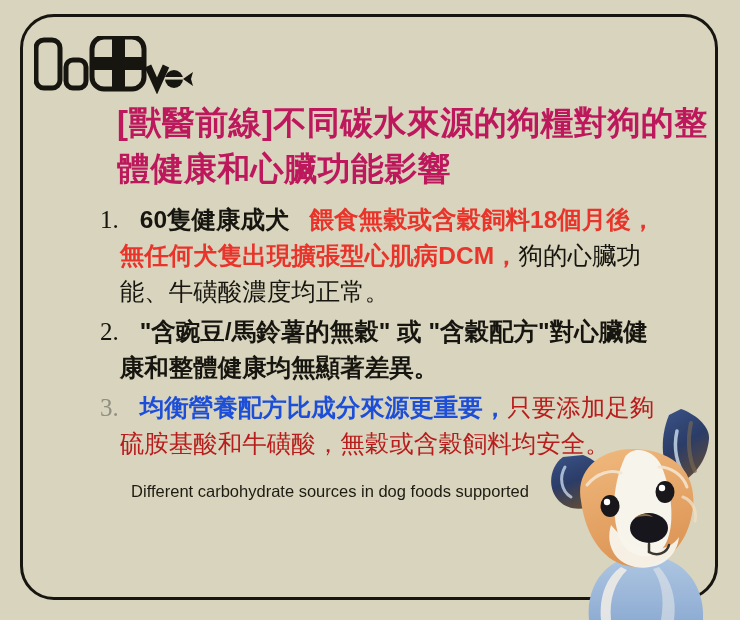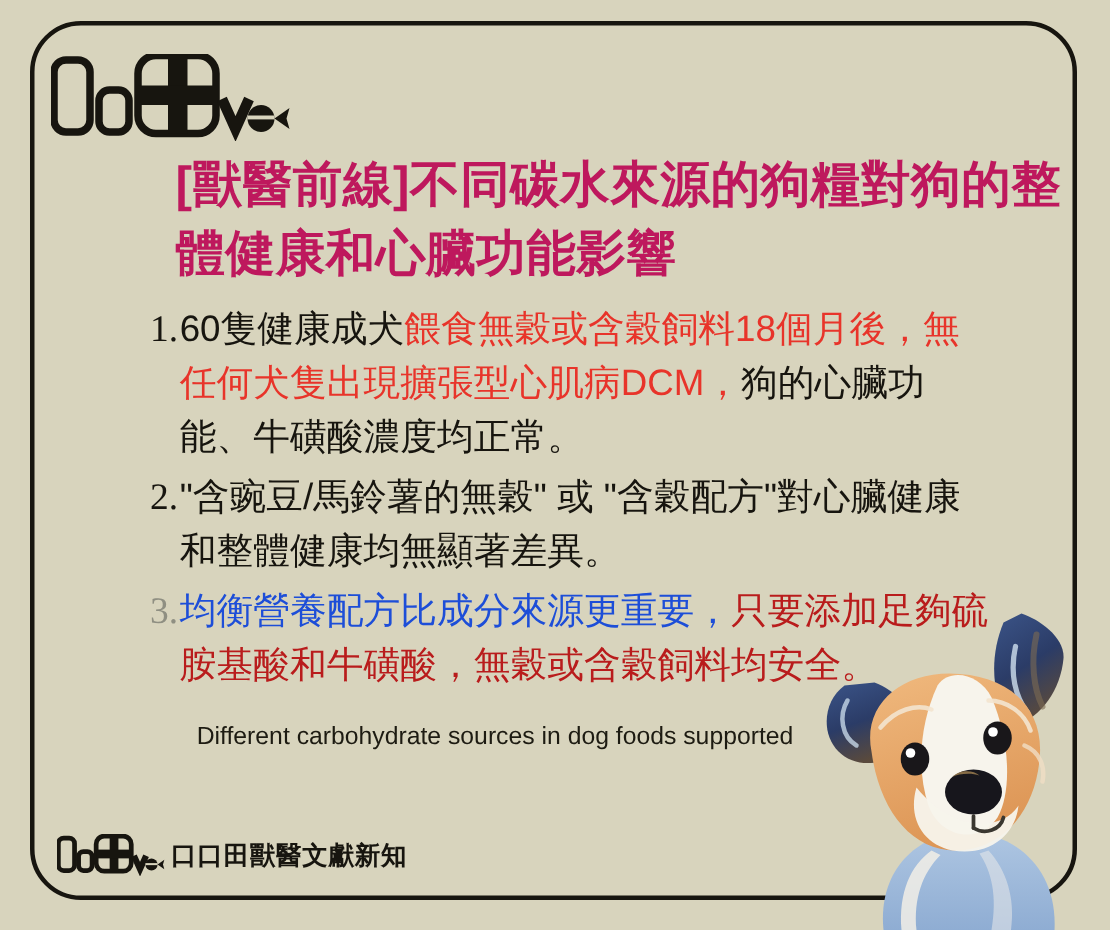--- a/index.html
+++ b/index.html
@@ -77,21 +77,21 @@
     font-family: "Liberation Serif", "DejaVu Serif", serif;
     font-size: 25px;
     color: #17150f;
     padding-right: 1px;
     line-height: 1.45;
   }
   .point-body {
     flex: 1 1 auto;
     color: #17150f;
   }
-  .seg-bold   { font-weight: normal; }
+  .seg-bold   { font-weight: bold; margin-left: 20px; }
   .seg-normal { font-weight: normal; }
   .point.dim .point-num,
   .point.dim .point-body { color: #8f8f82; }
   .point-3 .point-num { color: #8f8f82; }
 
   
   #citation {
     position: absolute;
     left: 68px;
     top: 478px;
@@ -178,36 +178,20 @@
         <span class="seg-bold" style="color:#1d4ed8">均衡營養配方比成分來源更重要，</span><span class="seg-normal" style="color:#b91c1c">只要添加足夠硫胺基酸和牛磺酸，無穀或含穀飼料均安全。</span>
       </span>
     </div>
 
   </div>
 
   <div id="citation">
     <div>Different carbohydrate sources in dog foods supported</div>
   </div>
 
-  <div id="footer">
-    <div id="footer-logo">
-      <svg viewBox="0 0 160 58" width="72" height="28">
-        <rect x="2" y="4" width="24" height="48" rx="8" ry="8" fill="none" stroke="#17150f" stroke-width="7"></rect>
-        <rect x="32" y="24" width="20" height="28" rx="7" ry="7" fill="none" stroke="#17150f" stroke-width="7"></rect>
-        <rect x="58" y="1" width="52" height="52" rx="12" ry="12" fill="none" stroke="#17150f" stroke-width="7"></rect>
-        <rect x="78" y="1" width="13" height="52" fill="#17150f"></rect>
-        <rect x="58" y="21" width="52" height="13" fill="#17150f"></rect>
-        <path d="M114 30 L123 50 L132 30" fill="none" stroke="#17150f" stroke-width="9"></path>
-        <circle cx="140" cy="43" r="9" fill="#17150f"></circle>
-        <rect x="131" y="41" width="18" height="3" fill="#d8d4bd"></rect>
-        <path d="M149 43 L159 36 L157 43 L159 50 Z" fill="#17150f"></path>
-      </svg>
-    </div>
-    <div id="footer-text">口口田獸醫文獻新知</div>
-  </div>
 
   <div id="dog">
     <svg viewBox="0 0 205 215" width="205" height="215">
       <defs>
         <linearGradient id="earGrad" x1="0" y1="0" x2="0.4" y2="1">
           <stop offset="0%" stop-color="#3b5488"></stop>
           <stop offset="55%" stop-color="#2b3c67"></stop>
           <stop offset="100%" stop-color="#5a4a3c"></stop>
         </linearGradient>
         <linearGradient id="bodyGrad" x1="0" y1="0" x2="0" y2="1">

